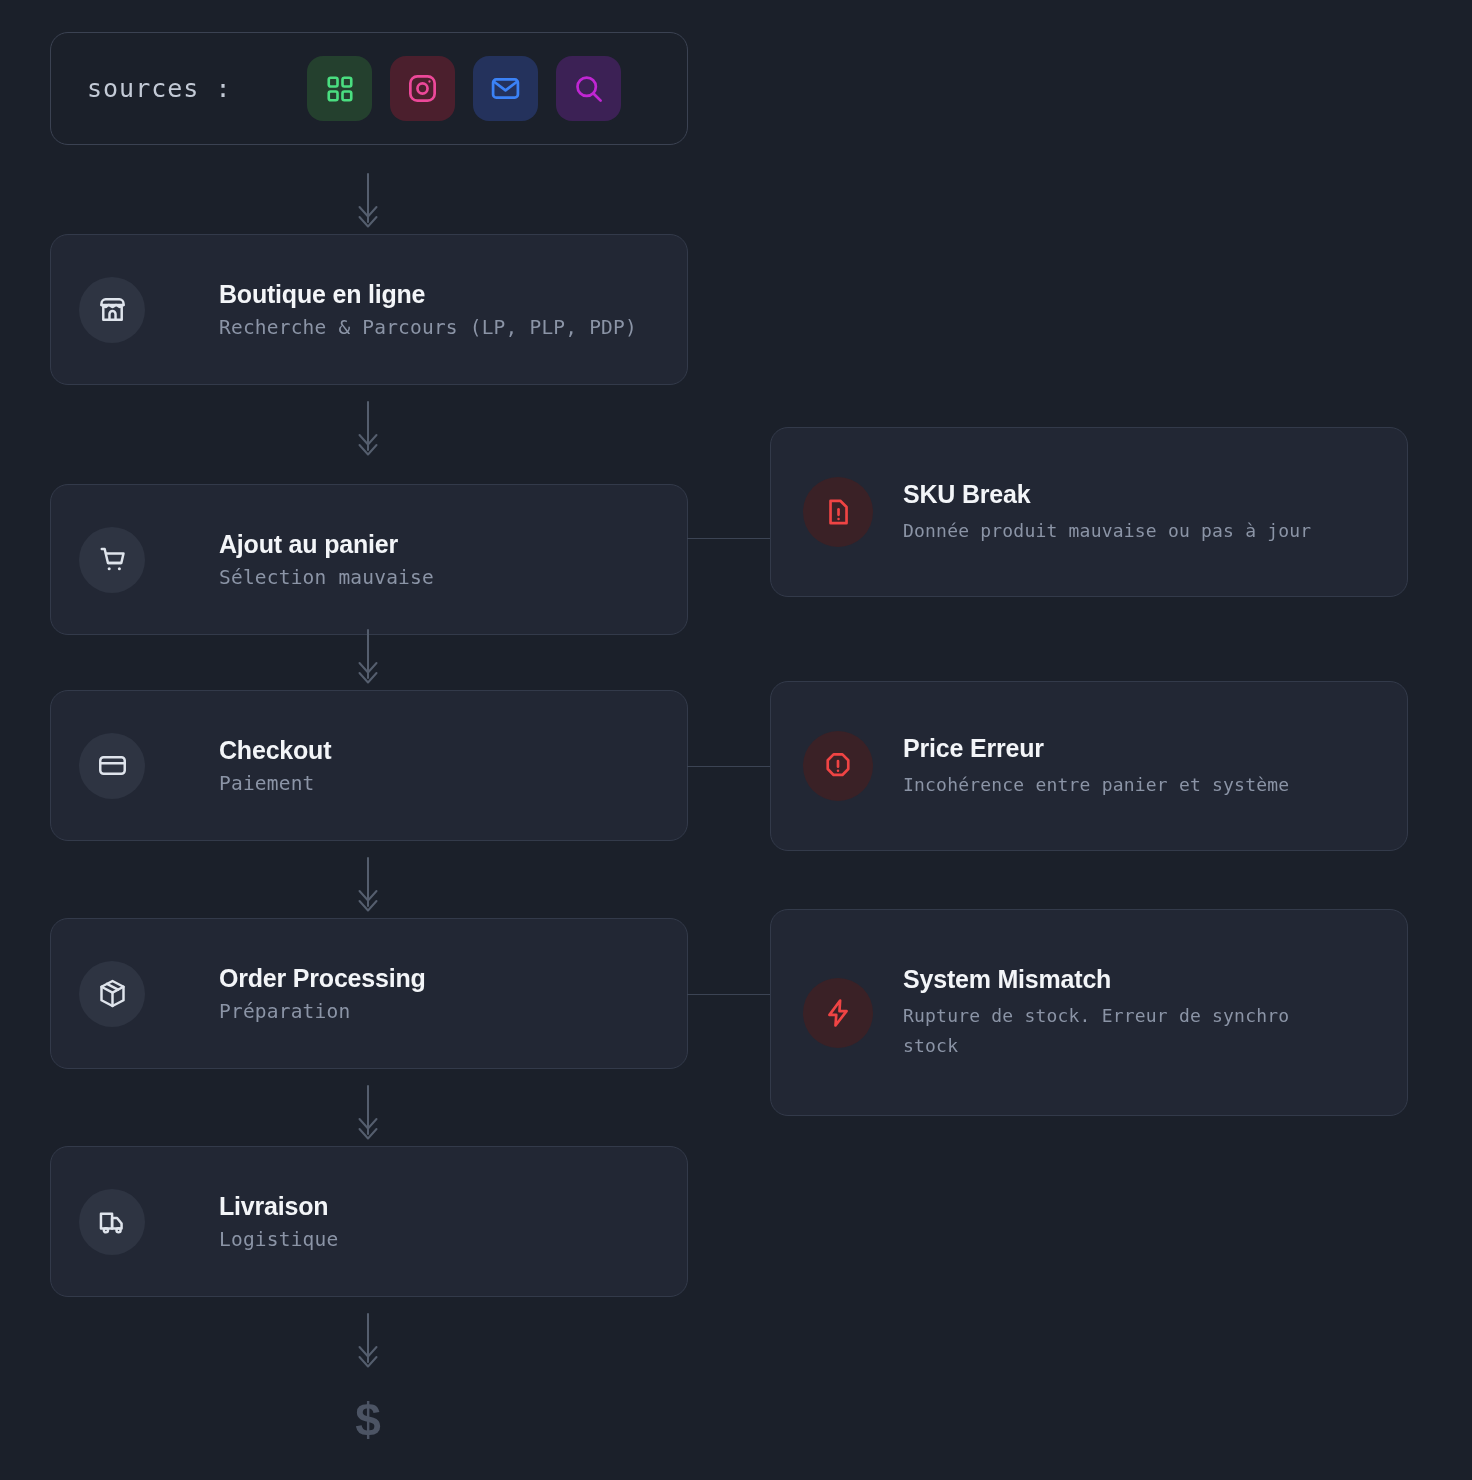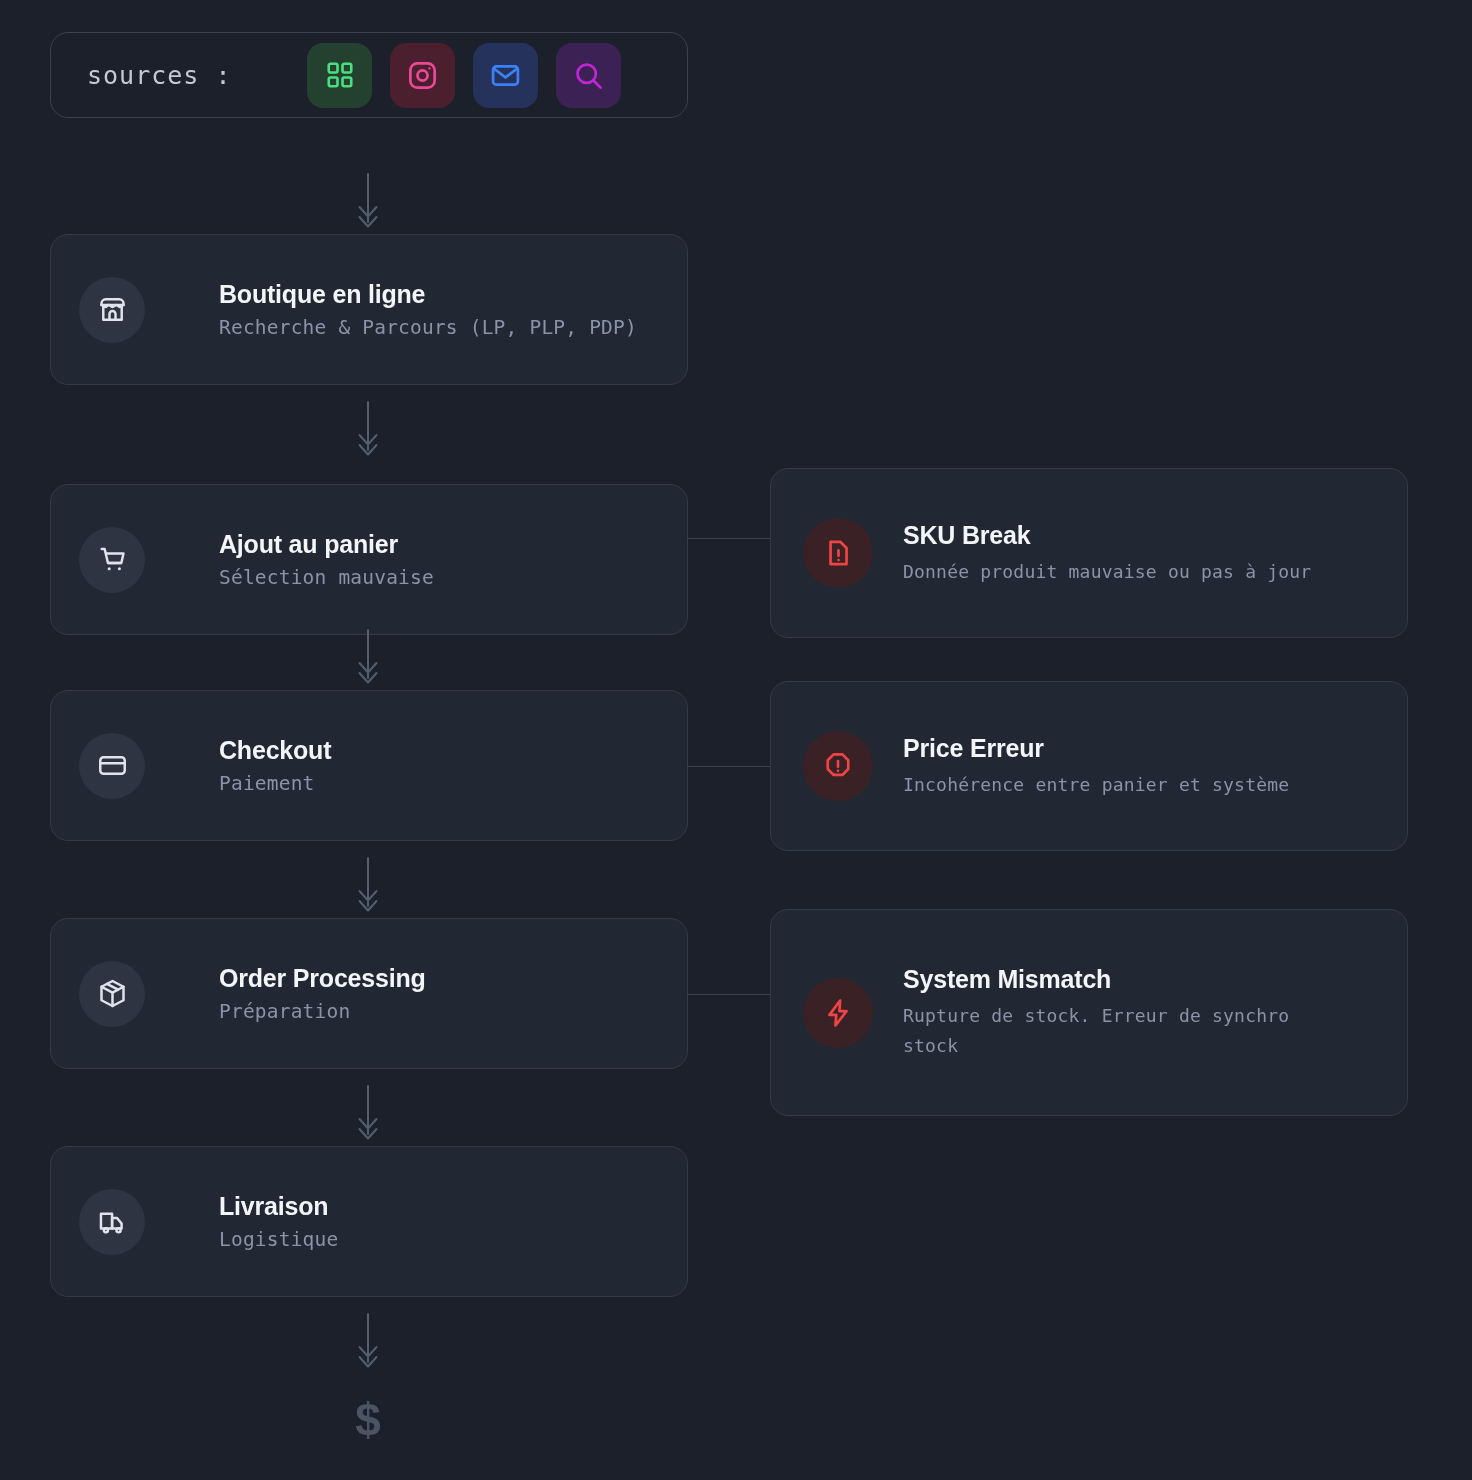--- a/index.html
+++ b/index.html
@@ -31,21 +31,21 @@
     position:relative;
     width:1472px;
     height:1480px;
     overflow:hidden;
   }
 
   
   .sources{
     position:absolute;
     left:50px; top:32px;
-    width:638px; height:86px;
+    width:638px; height:113px;
     border:1px solid var(--sources-border);
     border-radius:18px;
     background:transparent;
     display:flex;
     align-items:center;
     padding:0 36px;
   }
   .sources-label{
     font-family:"DejaVu Sans Mono","Liberation Mono",monospace;
     font-size:25px;
@@ -265,21 +265,21 @@
       </svg>
     </div>
     <div class="node-text">
       <div class="node-title">Ajout au panier</div>
       <div class="node-sub">Sélection mauvaise</div>
     </div>
   </div>
 
   <div class="connector" style="top:538px;"></div>
 
-  <div class="err" style="top:468px;height:170px;">
+  <div class="err" style="top:427px;height:170px;">
     <div class="err-icon">
       <svg width="32" height="32" viewBox="0 0 24 24" fill="none" stroke="#ef4444" stroke-width="2" stroke-linecap="round" stroke-linejoin="round">
         <path d="M6.4 3.6 h7.3 L18.4 8.3 V20.4 H6.4 Z"></path>
         <path d="M12.4 10 v4.1"></path>
         <circle cx="12.4" cy="17.2" r="0.95" fill="#ef4444" stroke="none"></circle>
       </svg>
     </div>
     <div class="err-text">
       <div class="err-title">SKU Break</div>
       <div class="err-sub">Donnée produit mauvaise ou pas à jour</div>

